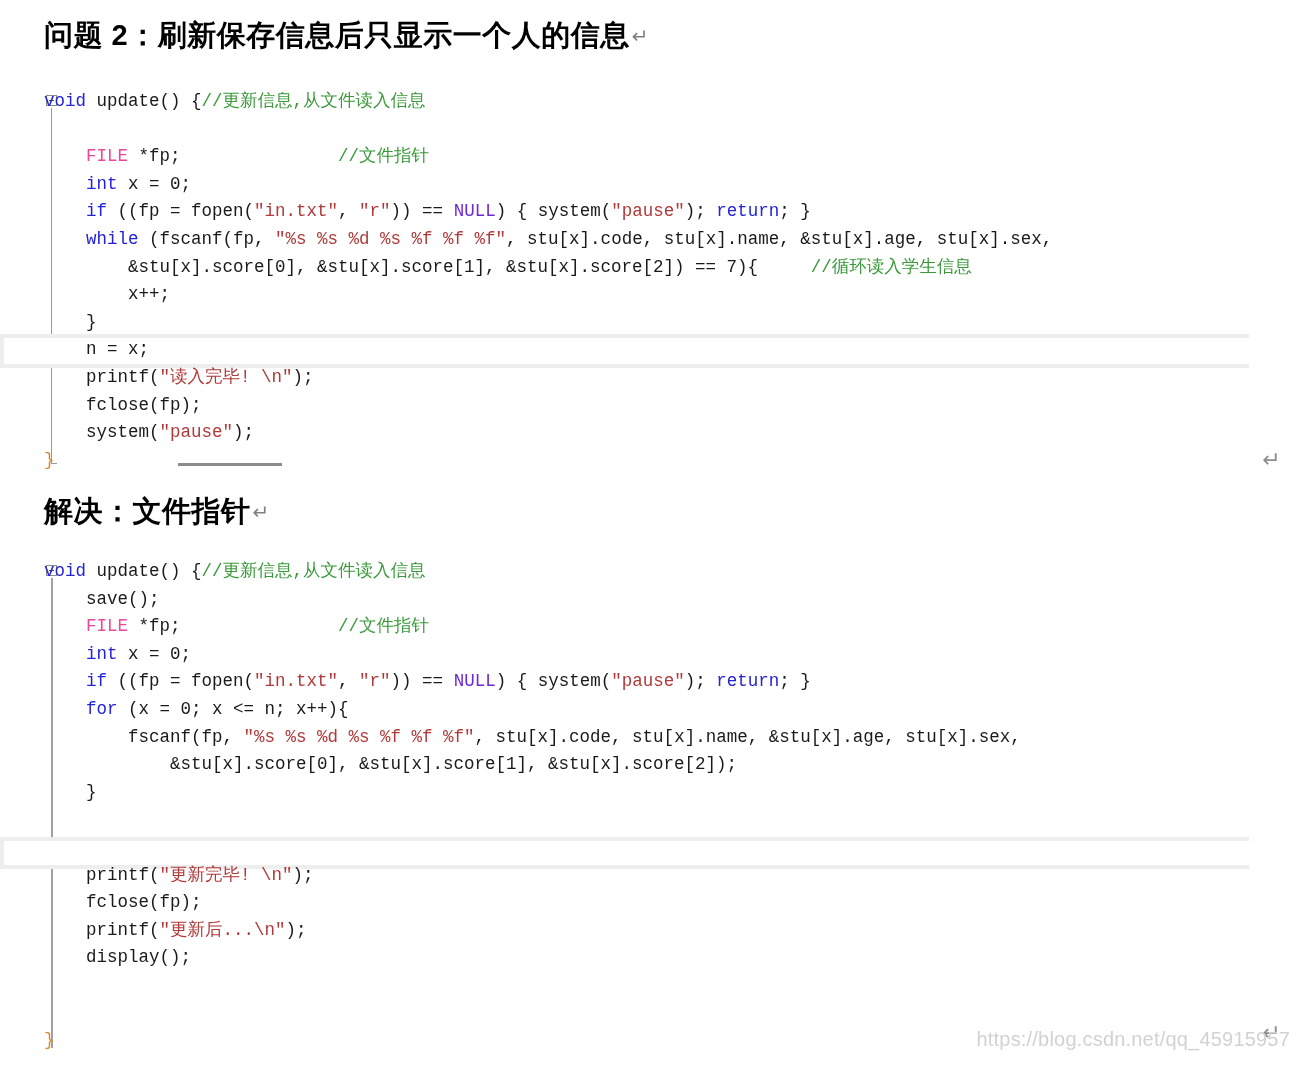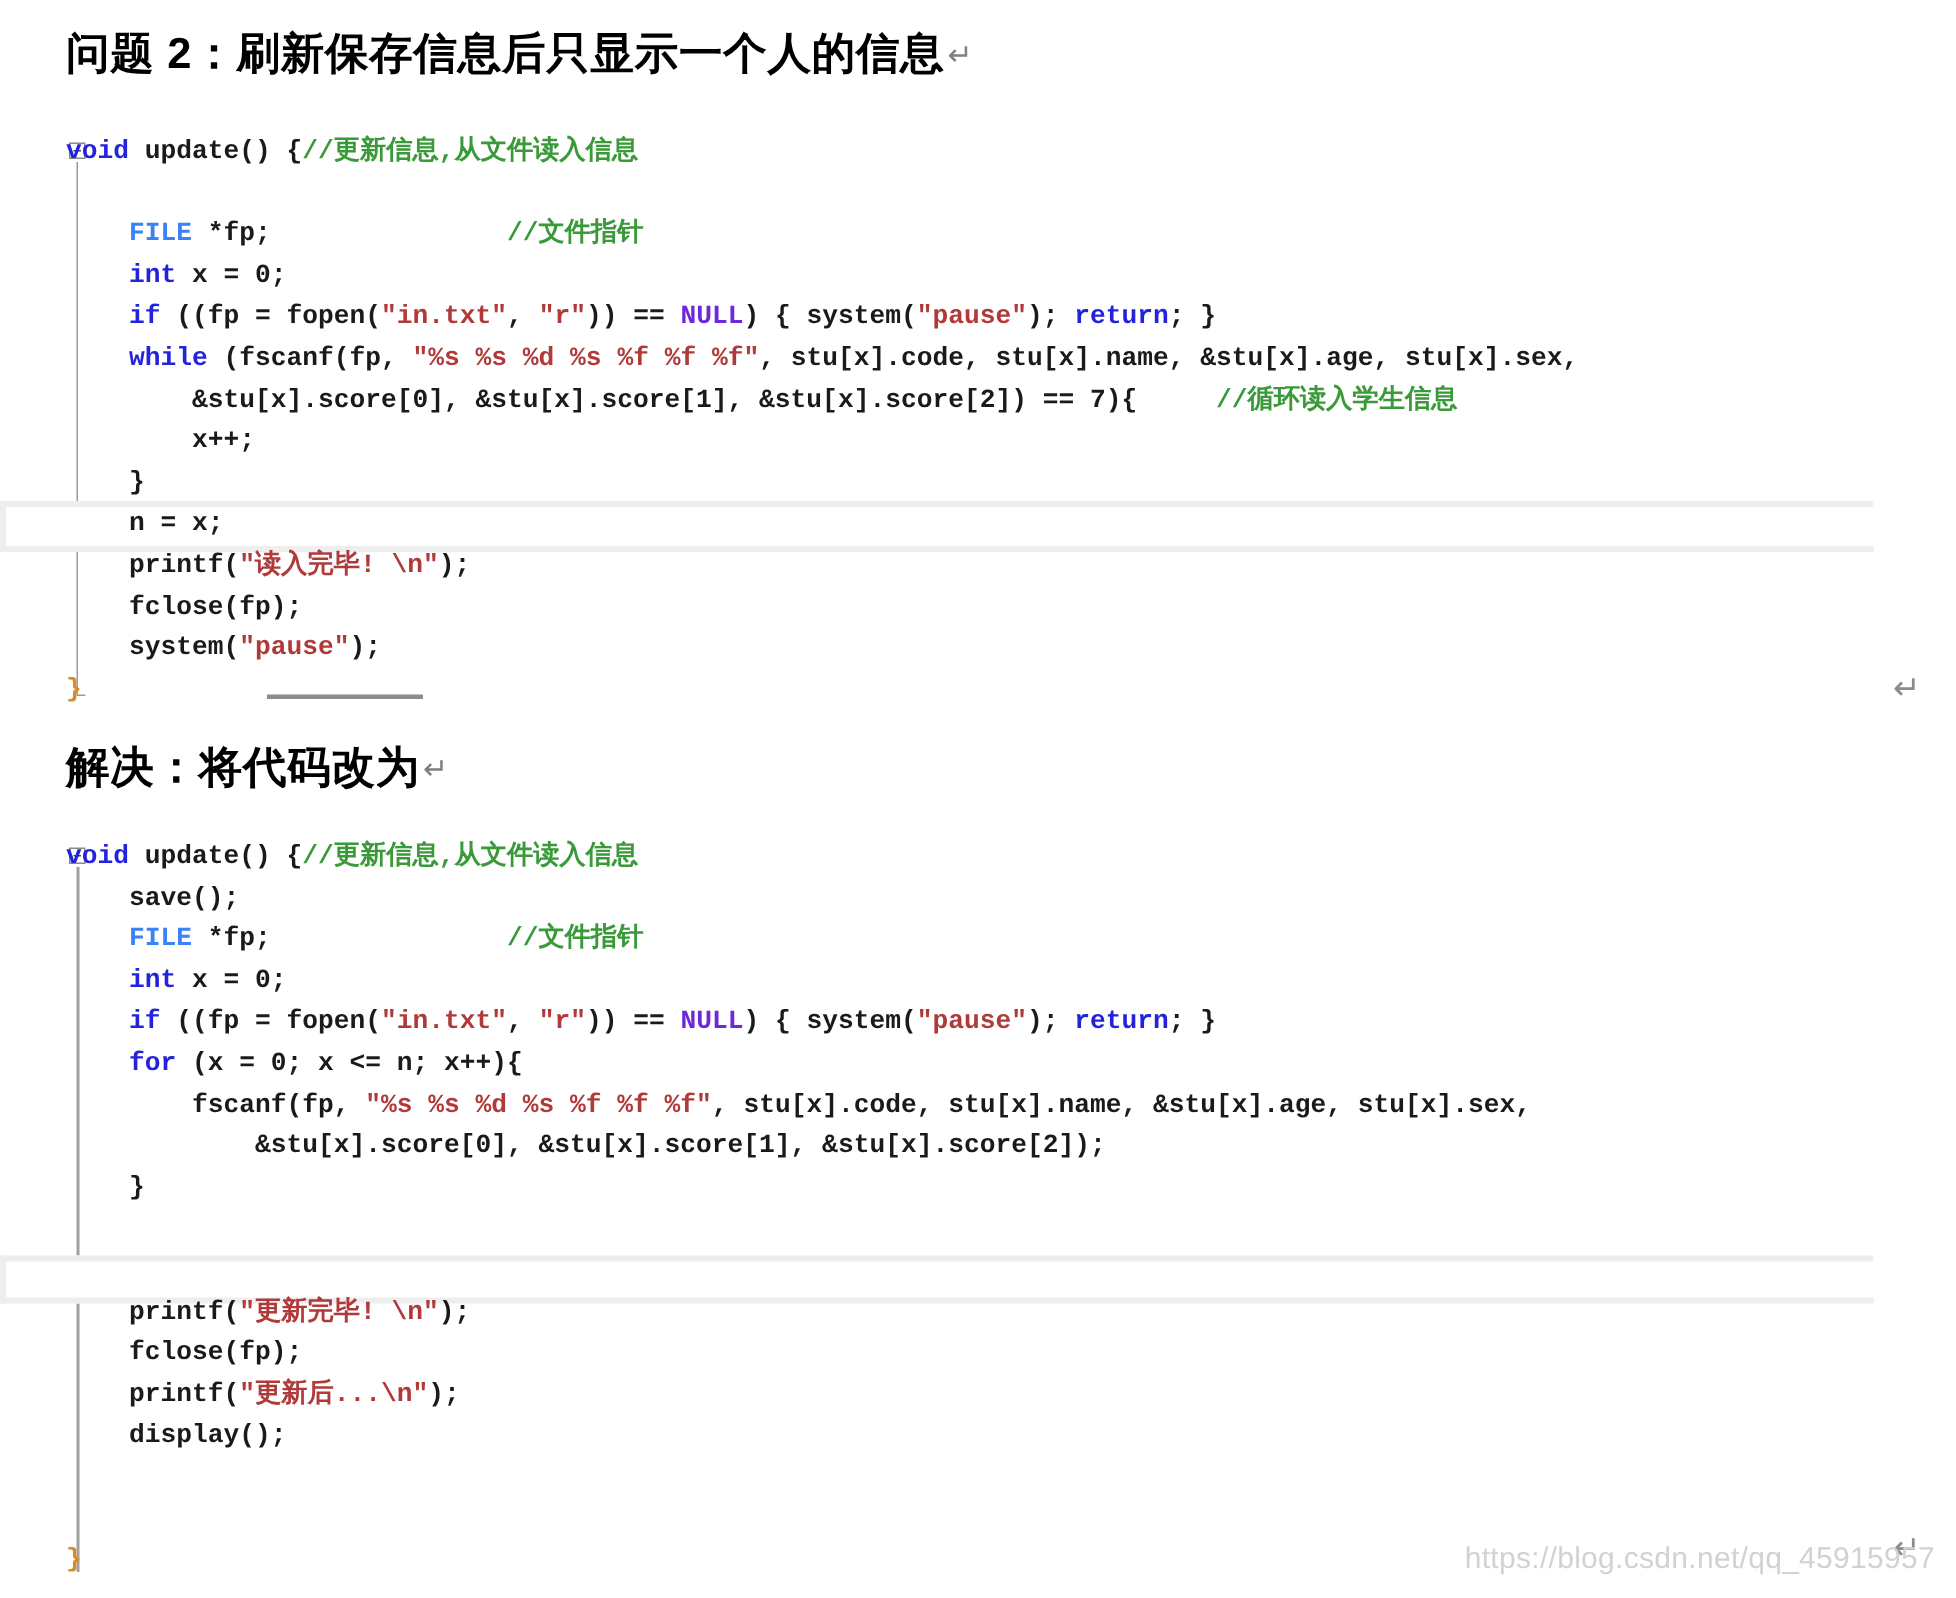--- a/index.html
+++ b/index.html
@@ -39,21 +39,20 @@
   #heading-solution { left: 44px; top: 492px; }
 
   
   .code-block {
     position: absolute;
     font-family: "Liberation Mono", "DejaVu Sans Mono", monospace;
     font-size: 17.5px;
     line-height: 27.6px;
     white-space: pre;
     color: #1a1a1a;
-    font-weight: bold;
   }
   #code-block-1 { left: 44px; top: 88px; }
   #code-block-2 { left: 44px; top: 558px; }
 
   .code-line {
     position: relative;
     height: 27.6px;
     white-space: pre;
   }
 
@@ -85,21 +84,21 @@
   }
   .collapse-foot {
     position: absolute;
     width: 6px;
     height: 1px;
     background: #9a9a9a;
   }
 
   
   .kw       { color: #2323dc; }          
-  .type     { color: #3b82f6; }          
+  .type     { color: #ec4899; }          
   .macro    { color: #6d28d9; }          
   .str      { color: #b03a3a; }          
   .cmt      { color: #3a9a3a; }          
   .plain    { color: #1a1a1a; }
   .brace    { color: #d78b2e; }          
 
   
   .hl-row {
     position: absolute;
     left: 0;
@@ -138,21 +137,21 @@
   }
 </style>
 </head>
 <body>
 
 <div class="heading" id="heading-problem">
   <span>问题 2：刷新保存信息后只显示一个人的信息</span><span class="pilcrow">↵</span>
 </div>
 
 <div class="heading" id="heading-solution">
-  <span>解决：将代码改为</span><span class="pilcrow">↵</span>
+  <span>解决：文件指针</span><span class="pilcrow">↵</span>
 </div>
 
 <div class="collapse-box" style="left:46px; top:95px;"></div>
 <div class="outline-guide" style="left:51px; top:108px; height:355px;"></div>
 <div class="collapse-foot" style="left:51px; top:463px;"></div>
 
 <div class="hl-row" id="hl-row-1" style="top:334px; height:34px; width:1249px;"></div>
 
 <div class="code-block" id="code-block-1"><div class="code-line"><span class="kw">void</span><span class="plain"> update() {</span><span class="cmt">//更新信息,从文件读入信息</span></div><div class="code-line">&nbsp;</div><div class="code-line"><span class="plain">    </span><span class="type">FILE</span><span class="plain"> *fp;               </span><span class="cmt">//文件指针</span></div><div class="code-line"><span class="plain">    </span><span class="kw">int</span><span class="plain"> x = 0;</span></div><div class="code-line"><span class="plain">    </span><span class="kw">if</span><span class="plain"> ((fp = fopen(</span><span class="str">"in.txt"</span><span class="plain">, </span><span class="str">"r"</span><span class="plain">)) == </span><span class="macro">NULL</span><span class="plain">) { system(</span><span class="str">"pause"</span><span class="plain">); </span><span class="kw">return</span><span class="plain">; }</span></div><div class="code-line"><span class="plain">    </span><span class="kw">while</span><span class="plain"> (fscanf(fp, </span><span class="str">"%s %s %d %s %f %f %f"</span><span class="plain">, stu[x].code, stu[x].name, &amp;stu[x].age, stu[x].sex,</span></div><div class="code-line"><span class="plain">        &amp;stu[x].score[0], &amp;stu[x].score[1], &amp;stu[x].score[2]) == 7){     </span><span class="cmt">//循环读入学生信息</span></div><div class="code-line"><span class="plain">        x++;</span></div><div class="code-line"><span class="plain">    }</span></div><div class="code-line"><span class="plain">    n = x;</span></div><div class="code-line"><span class="plain">    printf(</span><span class="str">"读入完毕! \n"</span><span class="plain">);</span></div><div class="code-line"><span class="plain">    fclose(fp);</span></div><div class="code-line"><span class="plain">    system(</span><span class="str">"pause"</span><span class="plain">);</span></div><div class="code-line"><span class="brace">}</span></div></div>
 

